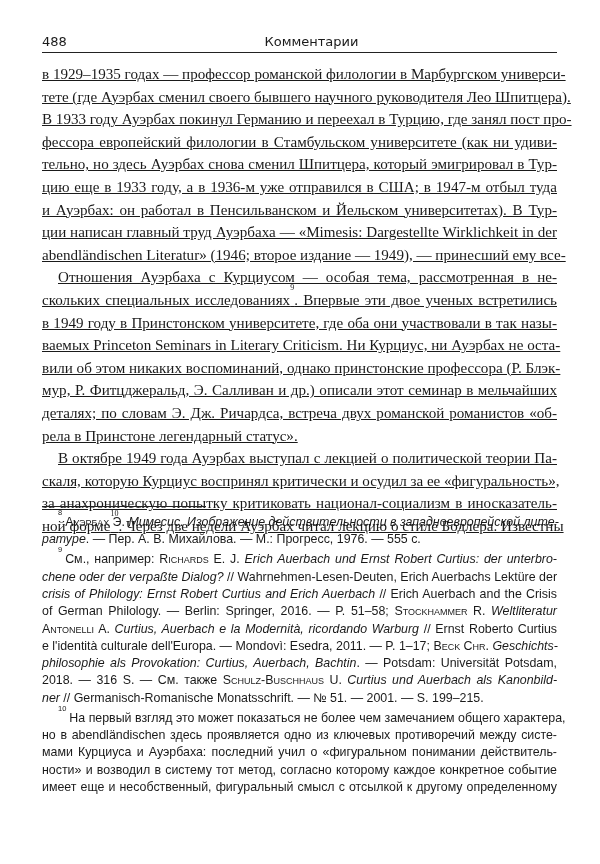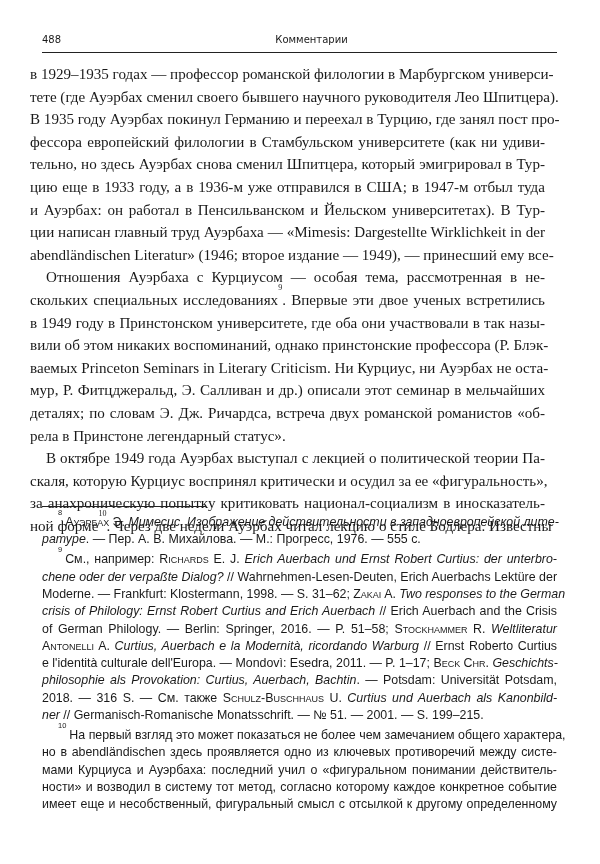--- a/index.html
+++ b/index.html
@@ -1,25 +1,25 @@
 <!DOCTYPE html>
 <html><head>
 <meta charset="utf-8">
 <style>
   html, body { margin:0; padding:0; background:#ffffff; }
   body { width:600px; height:864px; position:relative; overflow:hidden; color:#1a1a1a; }
   .page { position:absolute; left:0; top:0; width:600px; height:864px; background:#fff; }
   .running-head { position:absolute; left:42px; top:34px; width:515px; height:18px;
-    font-family:"DejaVu Sans", "Liberation Sans", sans-serif; font-size:10px; color:#1a1a1a; }
+    font-family:"DejaVu Sans", "Liberation Sans", sans-serif; font-size:13px; color:#1a1a1a; }
   .running-head .pnum { position:absolute; left:0; top:0; }
   .running-head .title { position:absolute; left:12px; width:100%; text-align:center; top:0; }
   .head-rule { position:absolute; left:42px; top:52px; width:515px; height:0; border-top:1.3px solid #222; }
 
-  .main { position:absolute; left:30px; top:63px; width:515px;
-    font-family:"Liberation Serif", "DejaVu Serif", serif; font-size:15.1px; line-height:22.6px; color:#1a1a1a; }
+  .main { position:absolute; left:42px; top:63px; width:515px;
+    font-family:"Liberation Serif", "DejaVu Serif", serif; font-size:15.1px; line-height:22.6px; color:#1a1a1a;text-decoration:underline; }
   .line { display:block; white-space:nowrap; text-align:justify; text-align-last:justify; height:22.6px; overflow:visible; }
   .line.last { text-align-last:left; }
   .line.indent { padding-left:16px; }
   sup.fn { font-size:8px; vertical-align:top; position:relative; top:-1px; line-height:0; }
 
   .fn-rule { position:absolute; left:42px; top:506px; width:164px; height:0; border-top:1.2px solid #222; }
   .notes { position:absolute; left:42px; top:514px; width:515px;
     font-family:Liberation Sans, sans-serif; font-size:12.4px; line-height:17.3px; color:#1a1a1a; }
   .note { margin-bottom:2.8px; }
   .nline { display:block; white-space:nowrap; text-align:justify; text-align-last:justify; height:17.3px; }
@@ -36,32 +36,32 @@
 
   <div class="running-head">
     <span class="pnum">488</span>
     <span class="title">Комментарии</span>
   </div>
   <div class="head-rule"></div>
 
   <div class="main">
     <span class="line">в 1929–1935 годах — профессор романской филологии в Марбургском универси-</span>
     <span class="line">тете (где Ауэрбах сменил своего бывшего научного руководителя Лео Шпитцера).</span>
-    <span class="line">В 1935 году Ауэрбах покинул Германию и переехал в Турцию, где занял пост про-</span>
+    <span class="line">В 1933 году Ауэрбах покинул Германию и переехал в Турцию, где занял пост про-</span>
     <span class="line">фессора европейский филологии в Стамбульском университете (как ни удиви-</span>
     <span class="line">тельно, но здесь Ауэрбах снова сменил Шпитцера, который эмигрировал в Тур-</span>
     <span class="line">цию еще в 1933 году, а в 1936-м уже отправился в США; в 1947-м отбыл туда</span>
     <span class="line">и Ауэрбах: он работал в Пенсильванском и Йельском университетах). В Тур-</span>
     <span class="line">ции написан главный труд Ауэрбаха — «Mimesis: Dargestellte Wirklichkeit in der</span>
     <span class="line">abendländischen Literatur» (1946; второе издание — 1949), — принесший ему все-</span>
     <span class="line indent">Отношения Ауэрбаха с Курциусом — особая тема, рассмотренная в не-</span>
     <span class="line"><span>скольких специальных исследованиях</span><sup class="fn">9</sup><span>. Впервые эти двое ученых встретились</span></span>
     <span class="line">в 1949 году в Принстонском университете, где оба они участвовали в так назы-</span>
+    <span class="line">ваемых Princeton Seminars in Literary Criticism. Ни Курциус, ни Ауэрбах не оста-</span>
     <span class="line">вили об этом никаких воспоминаний, однако принстонские профессора (Р. Блэк-</span>
-    <span class="line">ваемых Princeton Seminars in Literary Criticism. Ни Курциус, ни Ауэрбах не оста-</span>
     <span class="line">мур, Р. Фитцджеральд, Э. Салливан и др.) описали этот семинар в мельчайших</span>
     <span class="line">деталях; по словам Э. Дж. Ричардса, встреча двух романской романистов «об-</span>
     <span class="line last">рела в Принстоне легендарный статус».</span>
     <span class="line indent">В октябре 1949 года Ауэрбах выступал с лекцией о политической теории Па-</span>
     <span class="line">скаля, которую Курциус воспринял критически и осудил за ее «фигуральность»,</span>
     <span class="line">за анахроническую попытку критиковать национал-социализм в иносказатель-</span>
     <span class="line"><span>ной форме</span><sup class="fn">10</sup><span>. Через две недели Ауэрбах читал лекцию о стиле Бодлера. Известны</span></span>
   </div>
 
   <div class="fn-rule"></div>
@@ -69,21 +69,20 @@
   <div class="notes">
 
     <div class="note">
       <span class="nline indent"><sup class="nn">8</sup><span class="sc">Ауэрбах Э.</span> <i>Мимесис. Изображение действительности в западноевропейской лите-</i></span>
       <span class="nline last"><i>ратуре</i><span>. — Пер. А. В. Михайлова. — М.: Прогресс, 1976. — 555 с.</span></span>
     </div>
 
     <div class="note">
       <span class="nline indent"><sup class="nn">9</sup><span>См., например: </span><span class="sc">Richards E. J.</span><i> Erich Auerbach und Ernst Robert Curtius: der unterbro-</i></span>
       <span class="nline"><i>chene oder der verpaßte Dialog?</i><span> // Wahrnehmen-Lesen-Deuten, Erich Auerbachs Lektüre der</span></span>
-      <span class="nline"><span>Moderne. — Frankfurt: Klostermann, 1998. — S. 31–62; </span><span class="sc">Zakai A.</span><i> Two responses to the German</i></span>
       <span class="nline"><i>crisis of Philology: Ernst Robert Curtius and Erich Auerbach</i><span> // Erich Auerbach and the Crisis</span></span>
       <span class="nline"><span>of German Philology. — Berlin: Springer, 2016. — P. 51–58; </span><span class="sc">Stockhammer R.</span><i> Weltliteratur</i></span>
       <span class="nline"><span class="sc">Antonelli A.</span><i> Curtius, Auerbach e la Modernità, ricordando Warburg</i><span> // Ernst Roberto Curtius</span></span>
       <span class="nline"><span>e l'identità culturale dell'Europa. — Mondovì: Esedra, 2011. — P. 1–17; </span><span class="sc">Beck Chr.</span><i> Geschichts-</i></span>
       <span class="nline"><i>philosophie als Provokation: Curtius, Auerbach, Bachtin</i><span>. — Potsdam: Universität Potsdam,</span></span>
       <span class="nline"><span>2018. — 316 S. — См. также </span><span class="sc">Schulz-Buschhaus U.</span><i> Curtius und Auerbach als Kanonbild-</i></span>
       <span class="nline last"><i>ner</i><span> // Germanisch-Romanische Monatsschrift. — № 51. — 2001. — S. 199–215.</span></span>
     </div>
 
     <div class="note">

